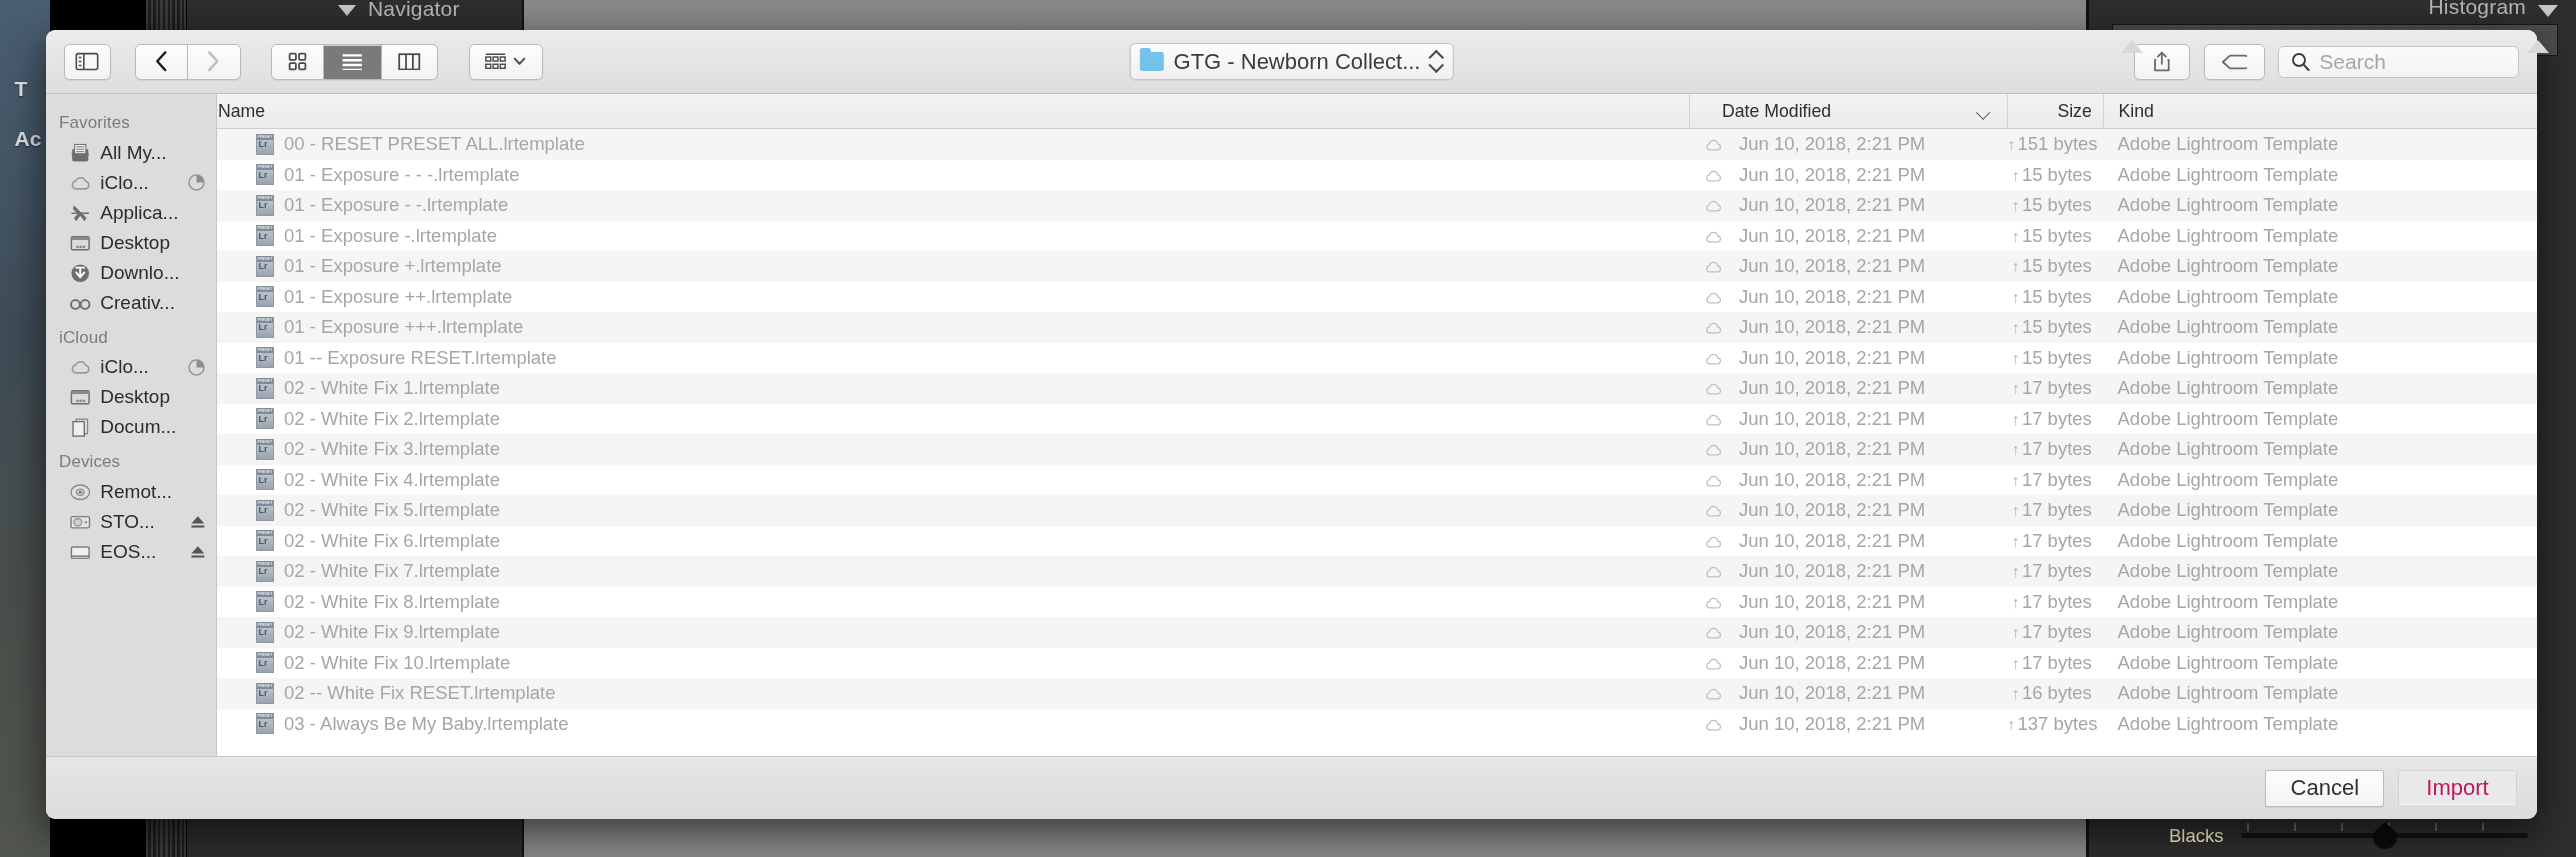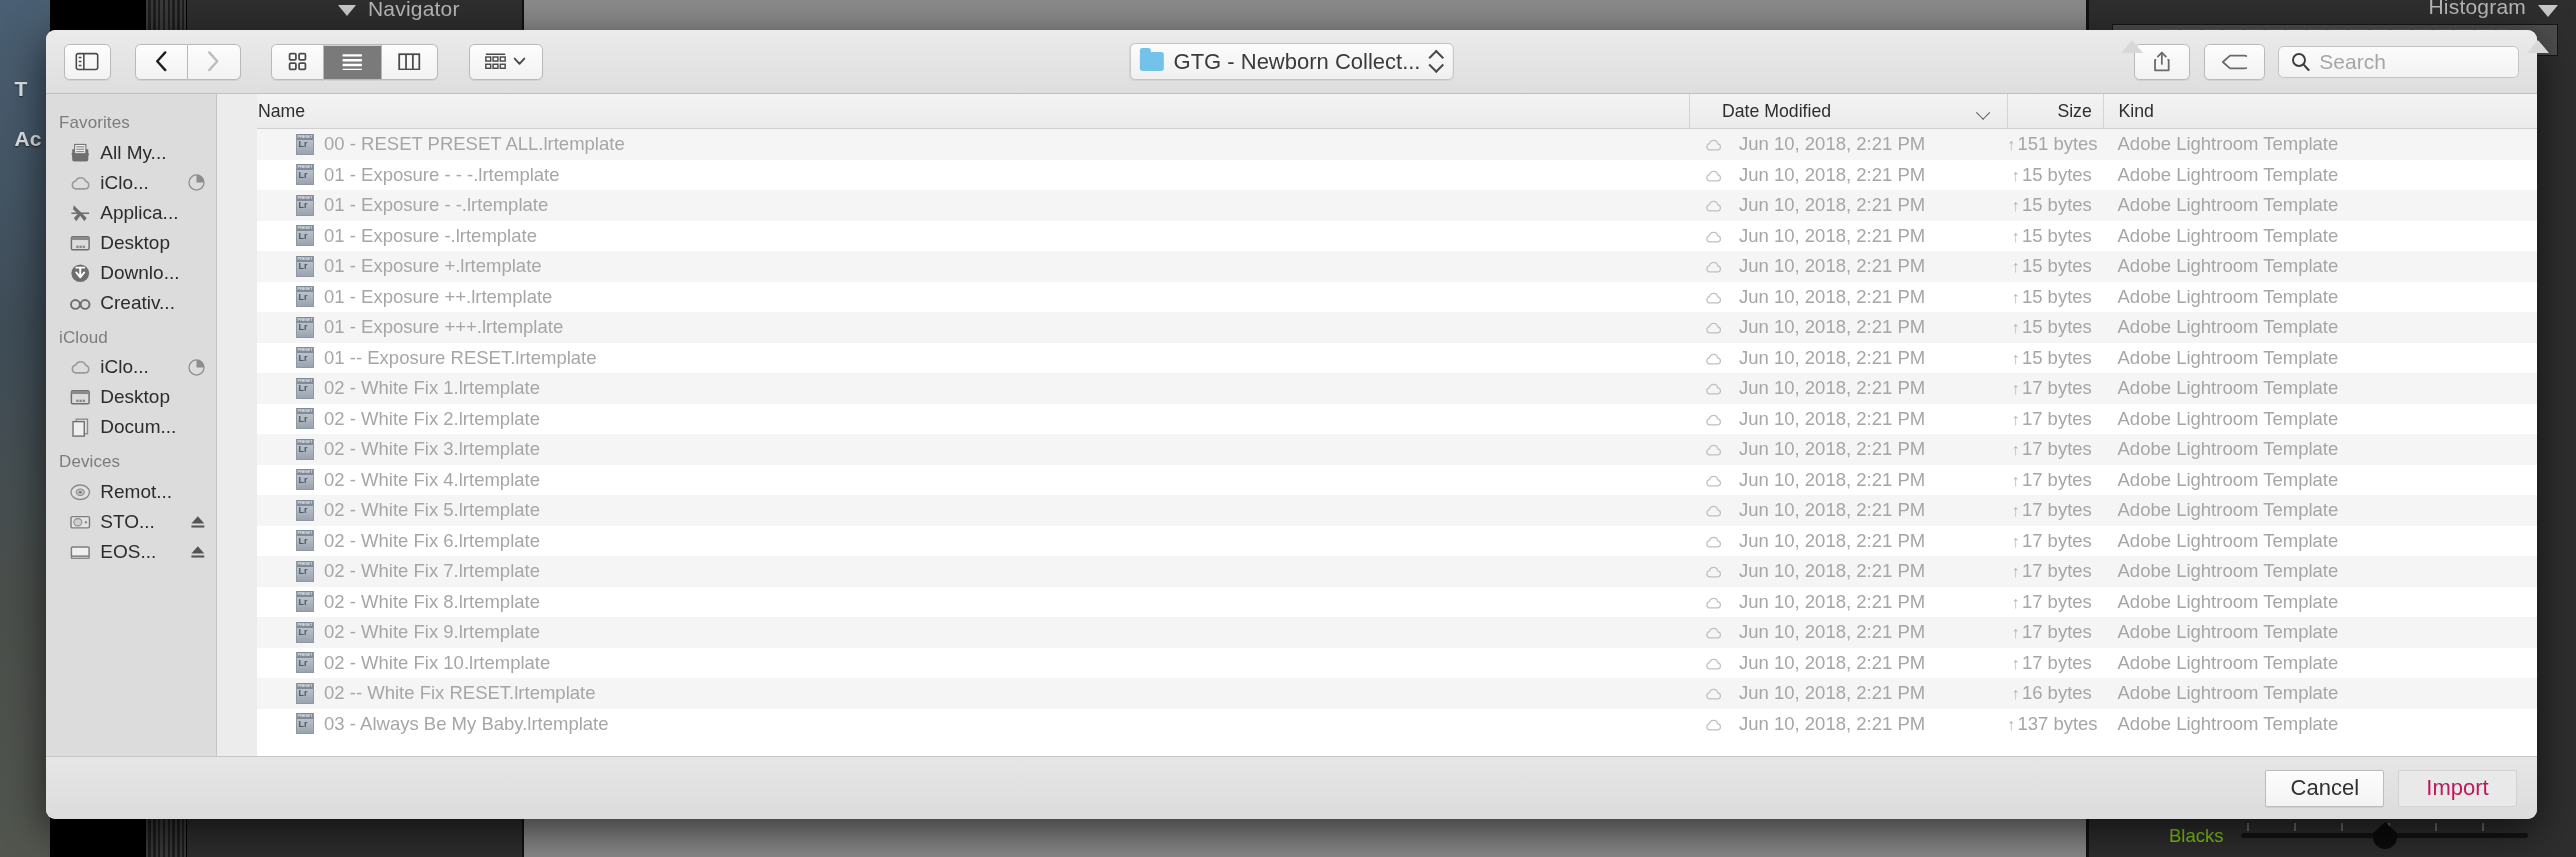--- a/index.html
+++ b/index.html
@@ -100,21 +100,21 @@
   }
   .hist-clip {
     position: relative; width: 0; height: 0; z-index: 2;
     border-left: 11.2px solid transparent; border-right: 11.2px solid transparent;
     border-bottom: 13px solid #d8d8d8;
   }
   .blacks-row {
     position: absolute; left: 80px; right: 48px; bottom: 6.4px; height: 32px;
     display: flex; align-items: center; gap: 17.7px;
   }
-  .blacks-label { color: #84cc16; font-size: 18.5px; }
+  .blacks-label { color: #fef9c3; font-size: 18.5px; }
   .blacks-track {
     position: relative; flex: 1; height: 4.8px; background: #141414; border-radius: 2.4px;
   }
   .blacks-ticks {
     position: absolute; left: 2%; right: 2%; top: -10.4px; height: 8px;
     background: repeating-linear-gradient(90deg,#6a6a6a 0 1.6px,transparent 1.6px 47px);
   }
   .blacks-knob {
     position: absolute; left: 46%; top: -11.2px; width: 24px; height: 27px;
     background: #0c0c0c; border-radius: 0 0 13px 13px;
@@ -177,21 +177,21 @@
   .popup-chevrons::after  { bottom: 2.4px; transform: rotate(225deg); }
 
   .search-field {
     height: 32px; width: 241px; padding: 0 11.2px;
     background: linear-gradient(180deg,#fbfbfb,#f3f3f3);
     border: 0.8px solid #c3c3c3; border-radius: 5.6px;
     display: flex; align-items: center; gap: 8.8px;
   }
   .search-placeholder { color: #a6a6a6; font-size: 21px; }
 
-  .dialog-body { flex: 1; display: flex; min-height: 0; gap: 40px; }
+  .dialog-body { flex: 1; display: flex; min-height: 0; }
 
   
   .sidebar {
     width: 171px; flex: none;
     background: #dcdcdc;
     border-right: 0.8px solid #c6c6c6;
     padding-top: 9.6px; overflow: hidden;
   }
   .sb-header {
     font-size: 17px; color: #7c7c7c; padding: 9.6px 0 4.8px 13px; letter-spacing: 0.1px;

